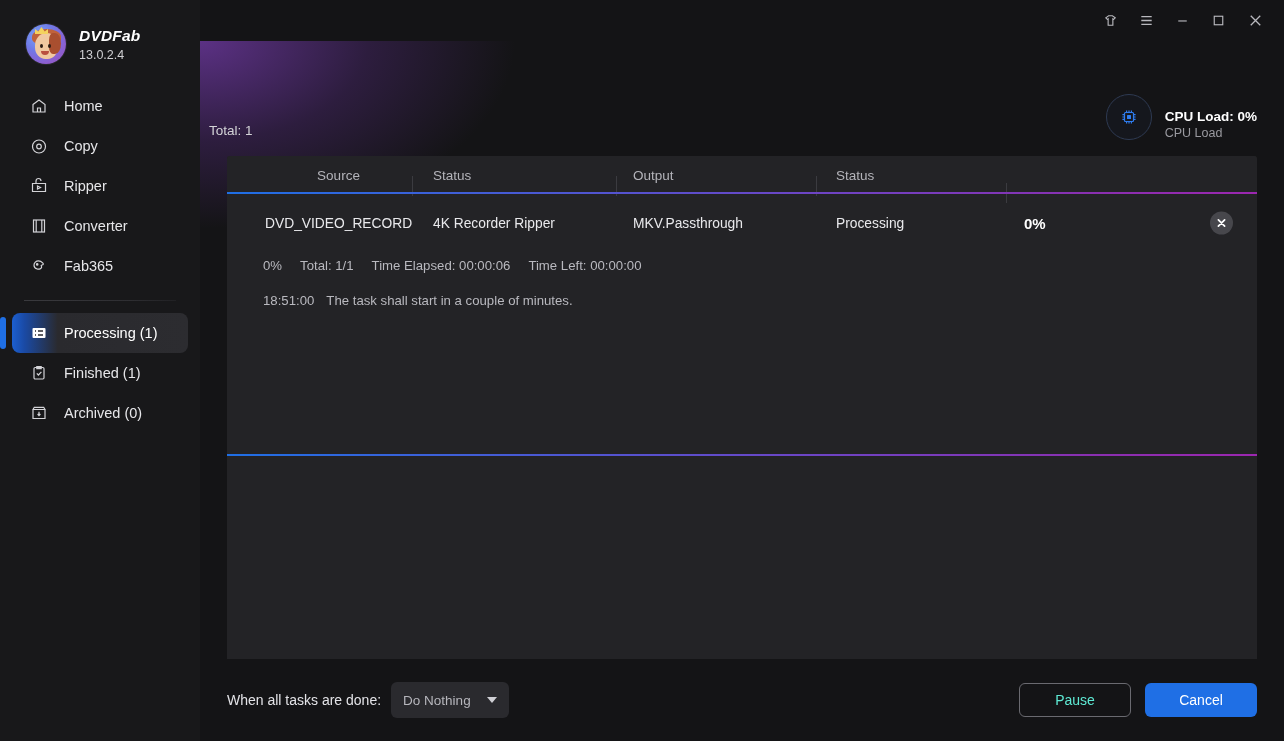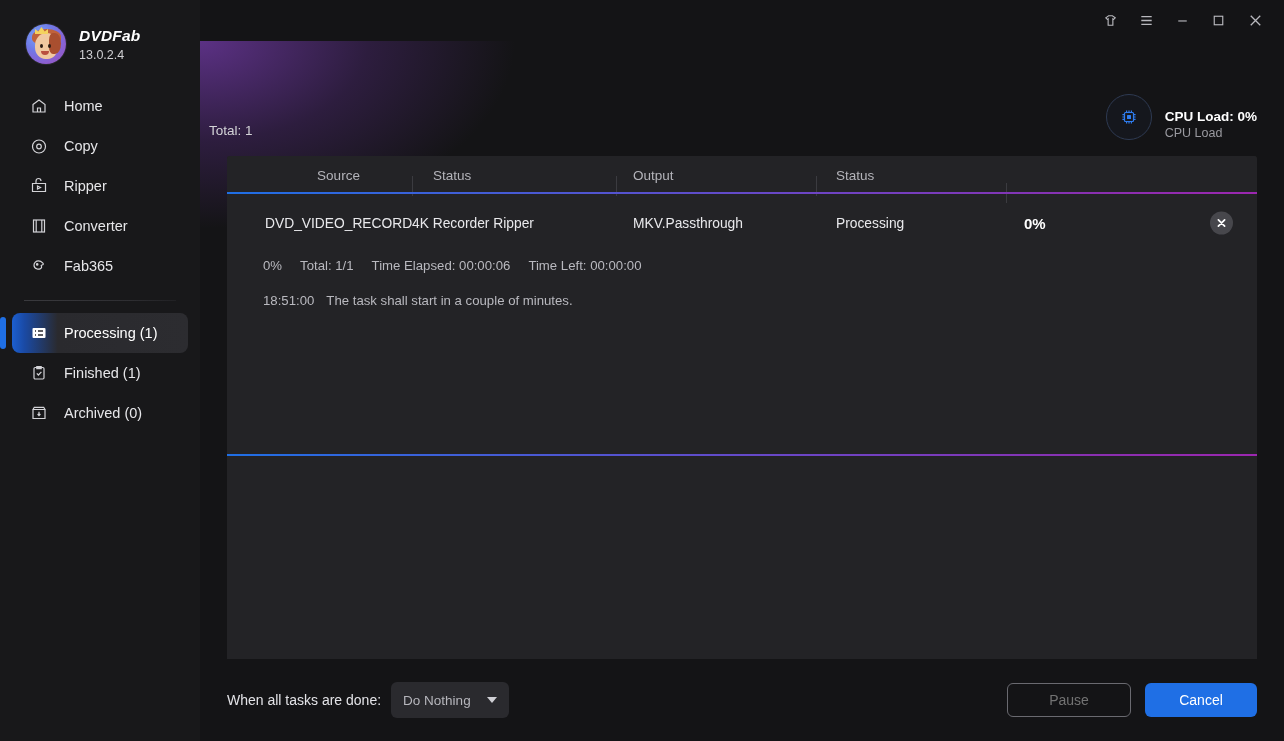--- a/index.html
+++ b/index.html
@@ -179,21 +179,21 @@
     content:""; position:absolute; left:0; top:8px; width:1px; height:20px;
     background:#3b3b40;
   }
 
   .task-row {
     height:58px; display:flex; align-items:center;
     position:relative;
   }
   .cell { font-size:13.8px; color:#e9e9ec; }
   .cell.c1 { width:185px; padding-left:38px; white-space:nowrap; overflow:hidden; }
-  .cell.c2 { width:204px; }
+  .cell.c2 { width:204px; padding-left:21px; }
   .cell.c3 { width:200px; padding-left:17px; }
   .cell.c4 { width:190px; padding-left:20px; }
   .cell.c5 { flex:1; padding-left:18px; font-weight:bold; font-size:15px; color:#ffffff; }
   .row-close {
     position:absolute; right:24px; top:50%; transform:translateY(-50%);
     width:23px; height:23px; border-radius:50%;
     background:#47474c;
     display:flex; align-items:center; justify-content:center;
     cursor:pointer;
   }
@@ -243,21 +243,21 @@
   }
   .bb-right {
     margin-left:auto; margin-right:27px;
     display:flex; align-items:center; gap:14px;
   }
   .btn {
     height:34px; border-radius:6px; display:flex; align-items:center; justify-content:center;
     font-size:14px; cursor:pointer;
   }
   .btn.ghost {
-    width:124px; border:1px solid #6a6a70; color:#737373; background:transparent;
+    width:112px; border:1px solid #6a6a70; color:#5eead4; background:transparent;
   }
   .btn.primary {
     width:112px; background:#1f6fe5; color:#ffffff;
   }
 </style>
 </head>
 <body>
 
 <div class="app">
 

